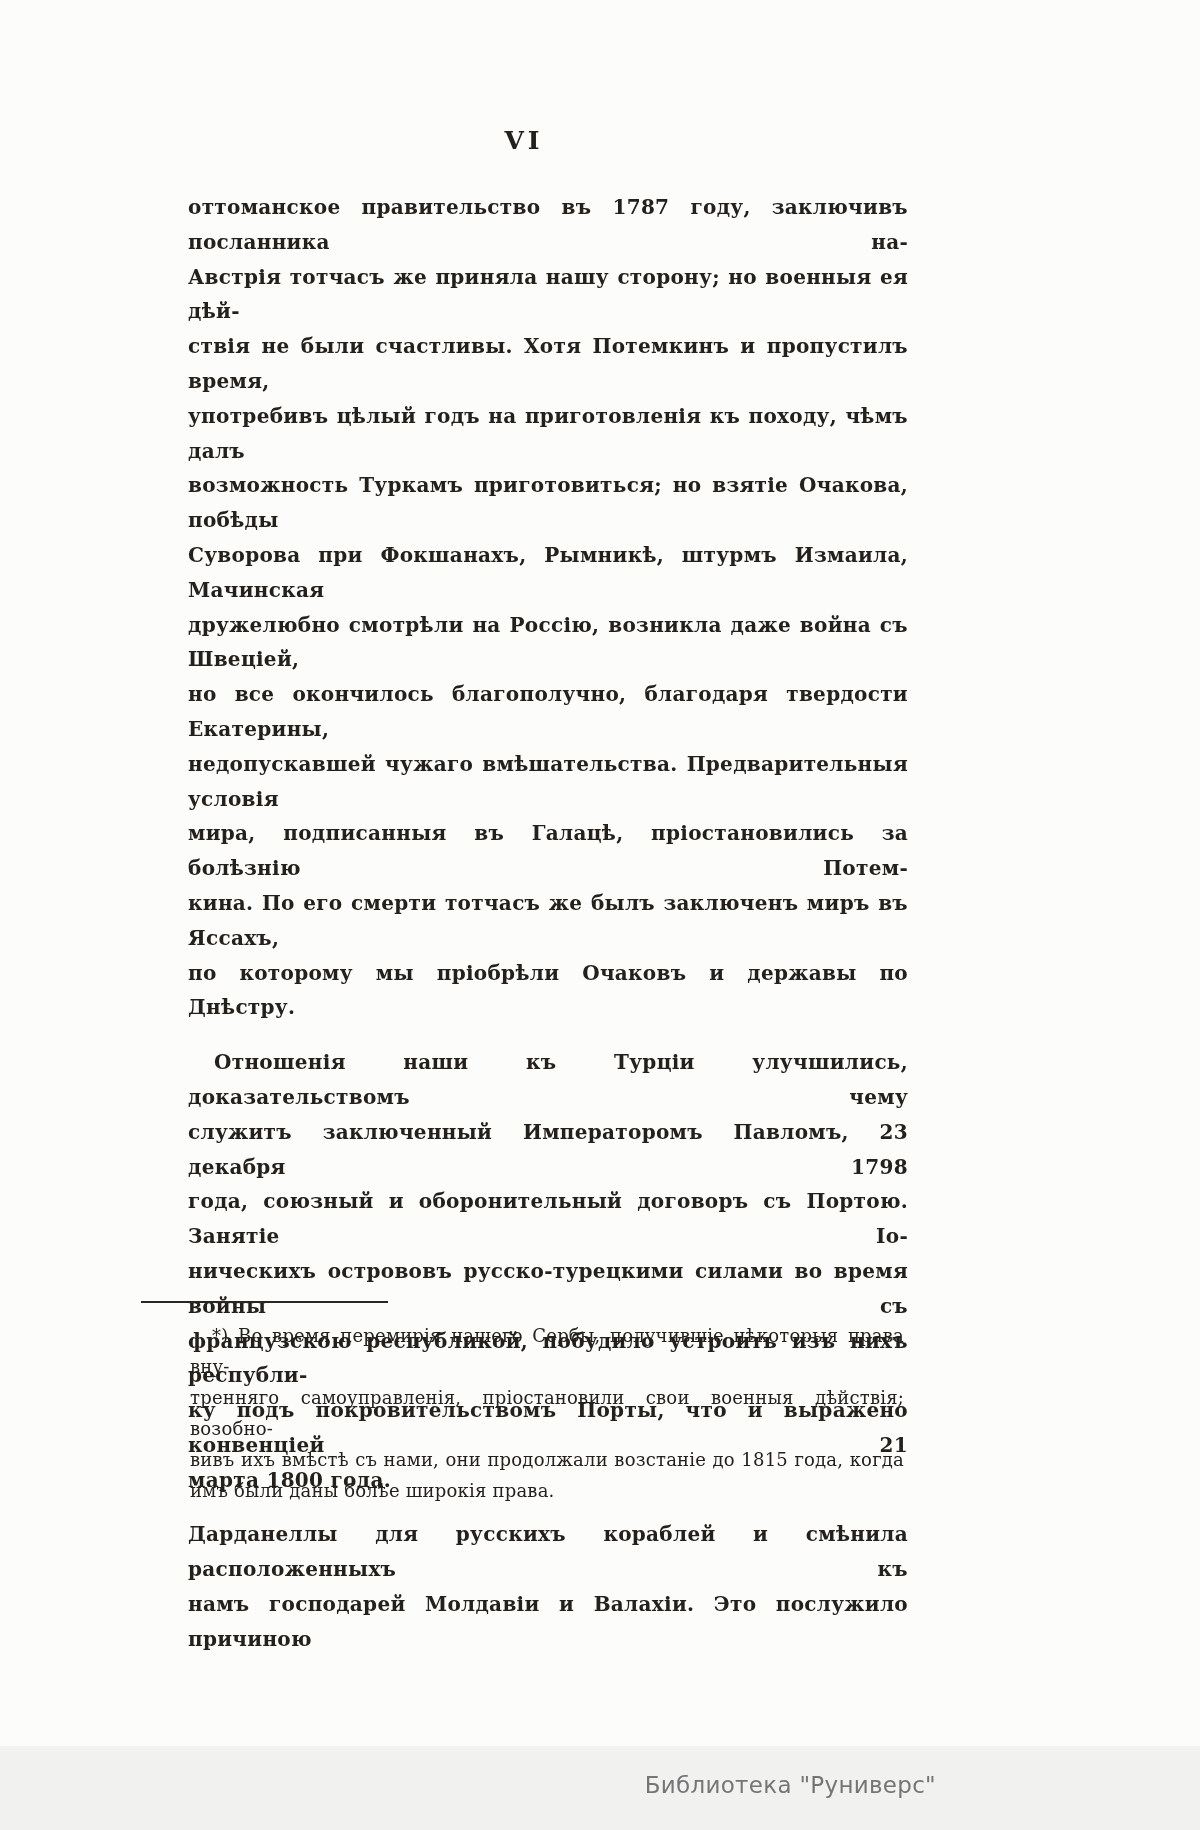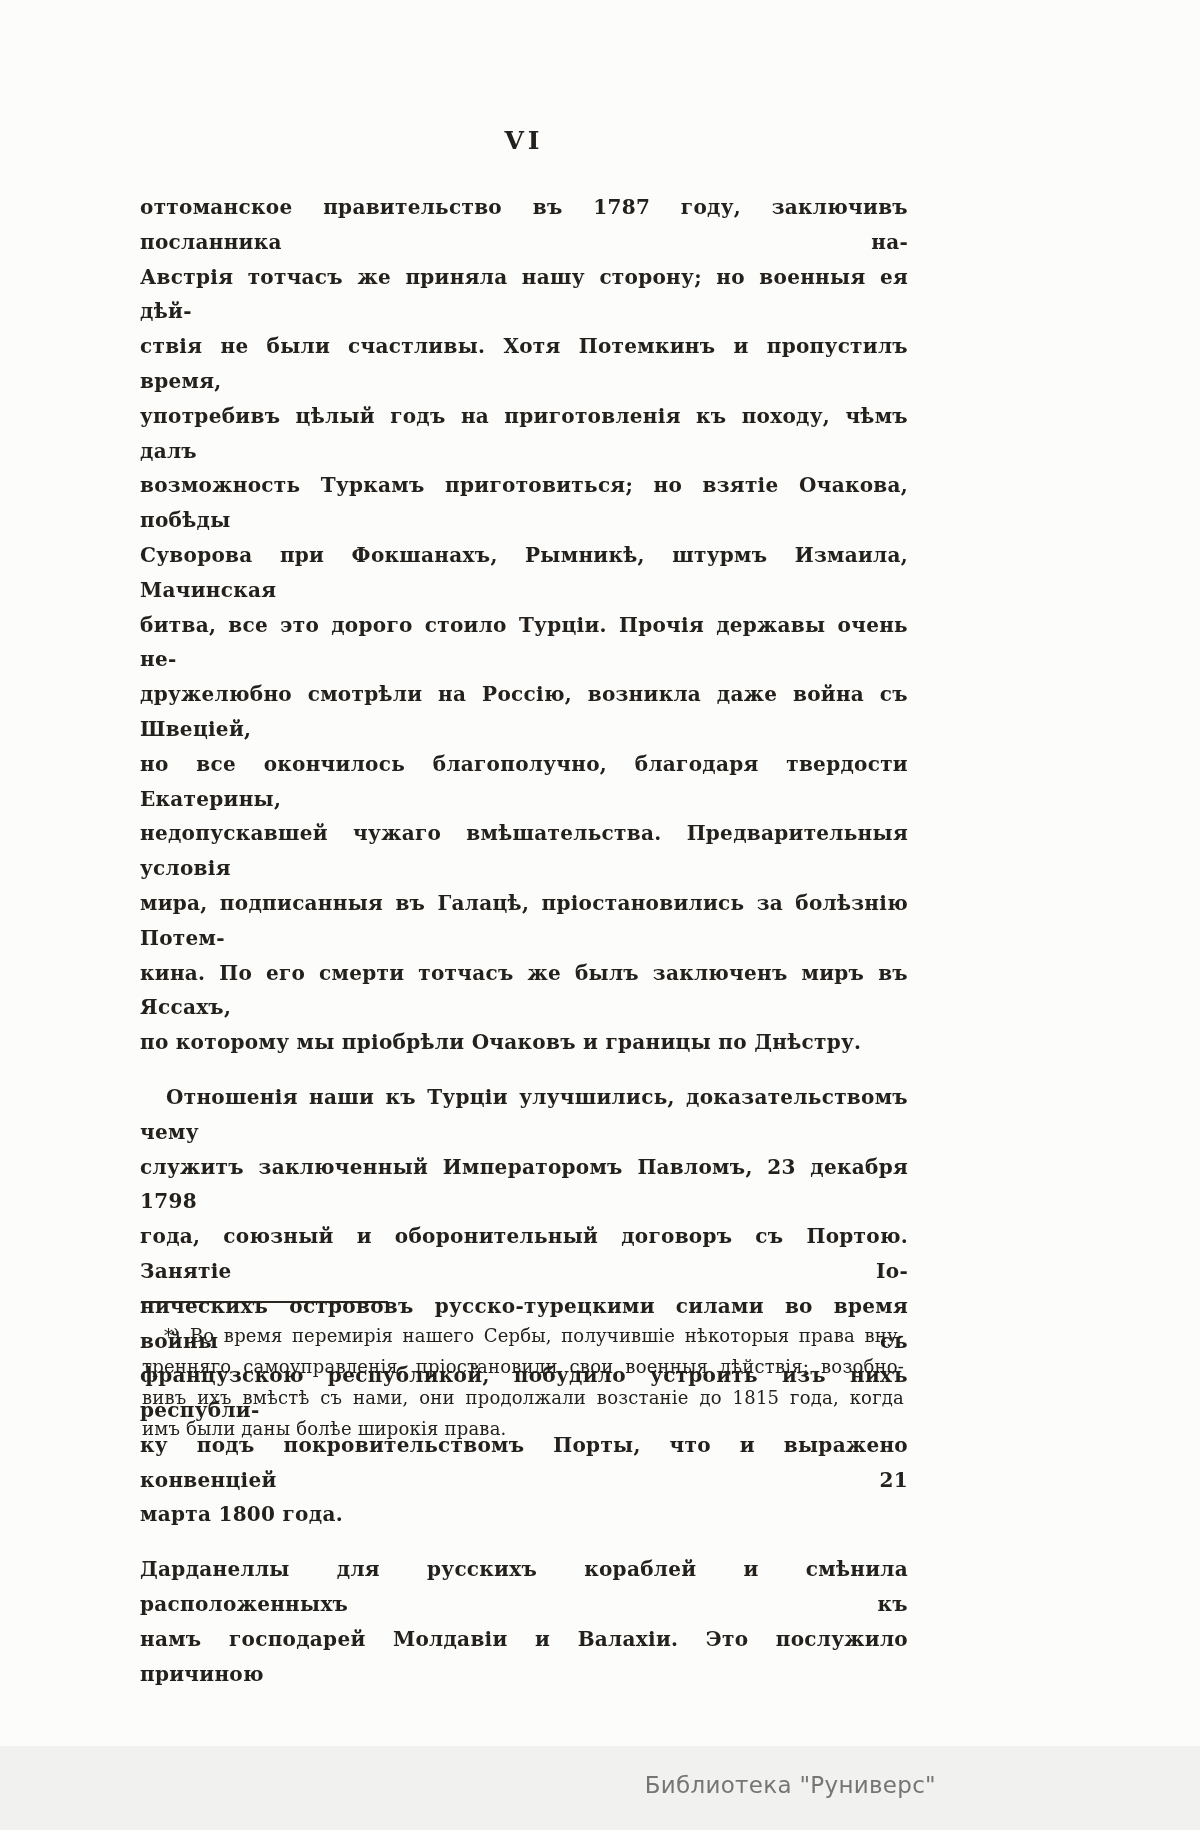--- a/index.html
+++ b/index.html
@@ -36,20 +36,21 @@
     font-weight: bold;
     line-height: 34.8px;
     letter-spacing: 0.3px;
   }
 
   .para { margin: 0; }
 
   .line {
     text-align: justify;
     text-align-last: justify;
+    margin-left: 48px;
   }
   .line.short { text-align-last: left; }
   .line.indent { text-indent: 26px; }
 
   .footnote-rule {
     position: absolute;
     top: 1301px;
     left: 141px;
     width: 247px;
     height: 2px;
@@ -98,27 +99,26 @@
   <div class="body-text">
 
     <p class="para">
       </p>
       <div class="line">оттоманское правительство въ 1787 году, заключивъ посланника на-</div>
       <div class="line">Австрія тотчасъ же приняла нашу сторону; но военныя ея дѣй-</div>
       <div class="line">ствія не были счастливы. Хотя Потемкинъ и пропустилъ время,</div>
       <div class="line">употребивъ цѣлый годъ на приготовленія къ походу, чѣмъ далъ</div>
       <div class="line">возможность Туркамъ приготовиться; но взятіе Очакова, побѣды</div>
       <div class="line">Суворова при Фокшанахъ, Рымникѣ, штурмъ Измаила, Мачинская</div>
-      <div class="line">битва, все это дорого стоило Турціи. Прочія державы очень не-</div>
       <div class="line">дружелюбно смотрѣли на Россію, возникла даже война съ Швеціей,</div>
       <div class="line">но все окончилось благополучно, благодаря твердости Екатерины,</div>
       <div class="line">недопускавшей чужаго вмѣшательства. Предварительныя условія</div>
       <div class="line">мира, подписанныя въ Галацѣ, пріостановились за болѣзнію Потем-</div>
       <div class="line">кина. По его смерти тотчасъ же былъ заключенъ миръ въ Яссахъ,</div>
-      <div class="line short">по которому мы пріобрѣли Очаковъ и границы по Днѣстру.</div>
+      <div class="line short">по которому мы пріобрѣли Очаковъ и державы по Днѣстру.</div>
     <p></p>
 
     <p class="para">
       </p>
       <div class="line indent">Отношенія наши къ Турціи улучшились, доказательствомъ чему</div>
       <div class="line">служитъ заключенный Императоромъ Павломъ, 23 декабря 1798</div>
       <div class="line">года, союзный и оборонительный договоръ съ Портою. Занятіе Іо-</div>
       <div class="line">ническихъ острововъ русско-турецкими силами во время войны съ</div>
       <div class="line">французскою республикой, побудило устроить изъ нихъ республи-</div>
       <div class="line">ку подъ покровительствомъ Порты, что и выражено конвенціей 21</div>

